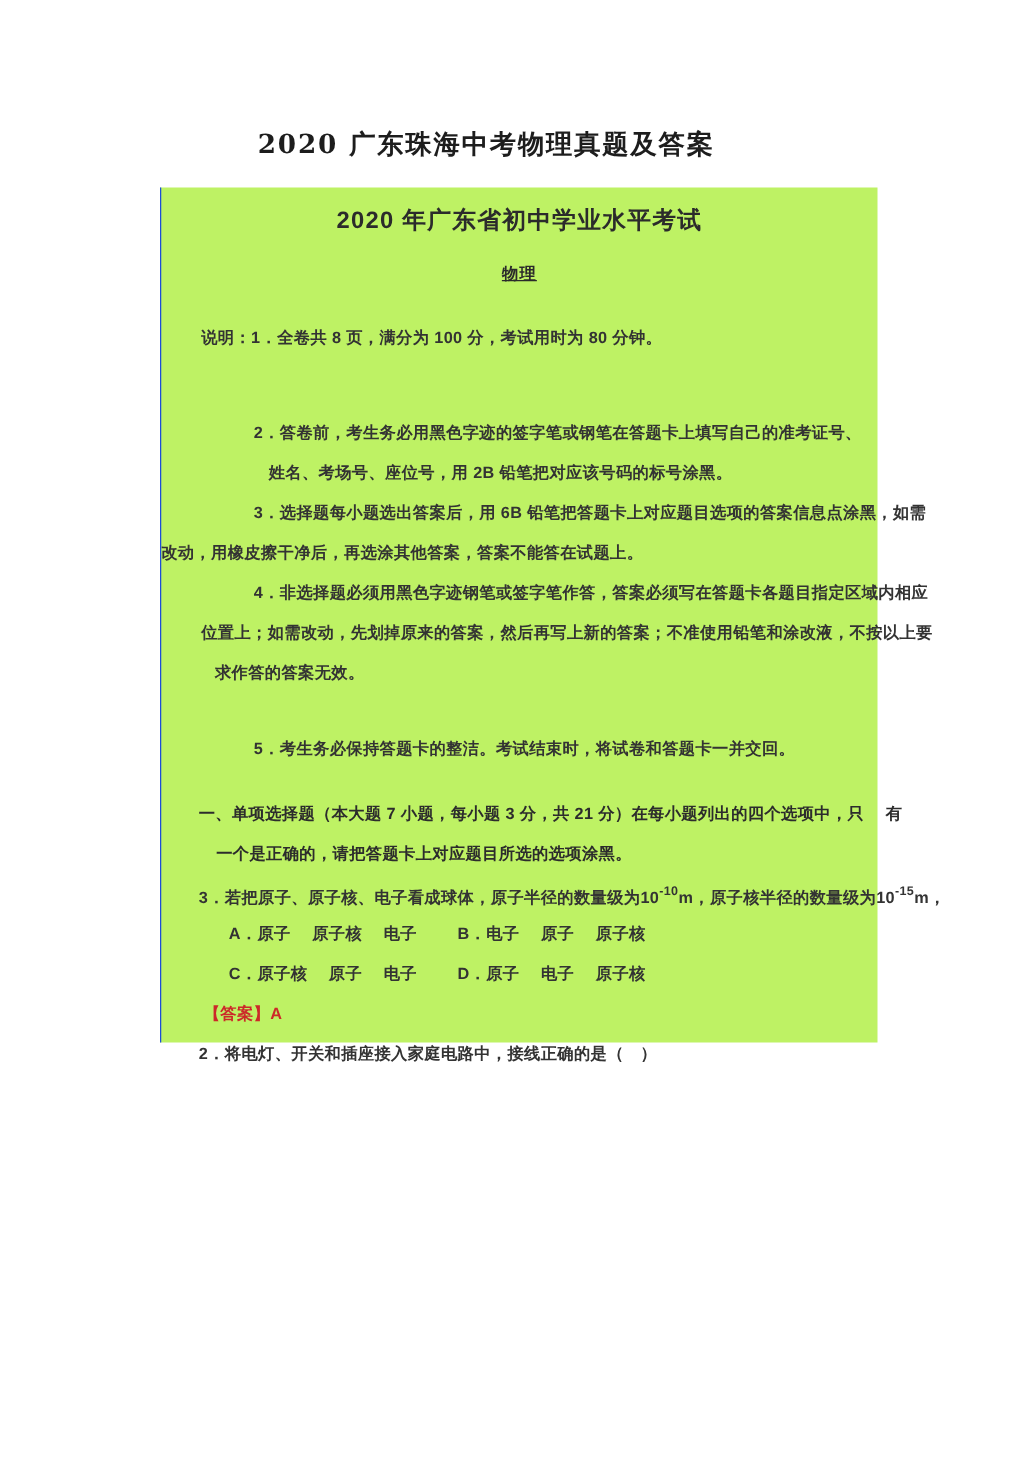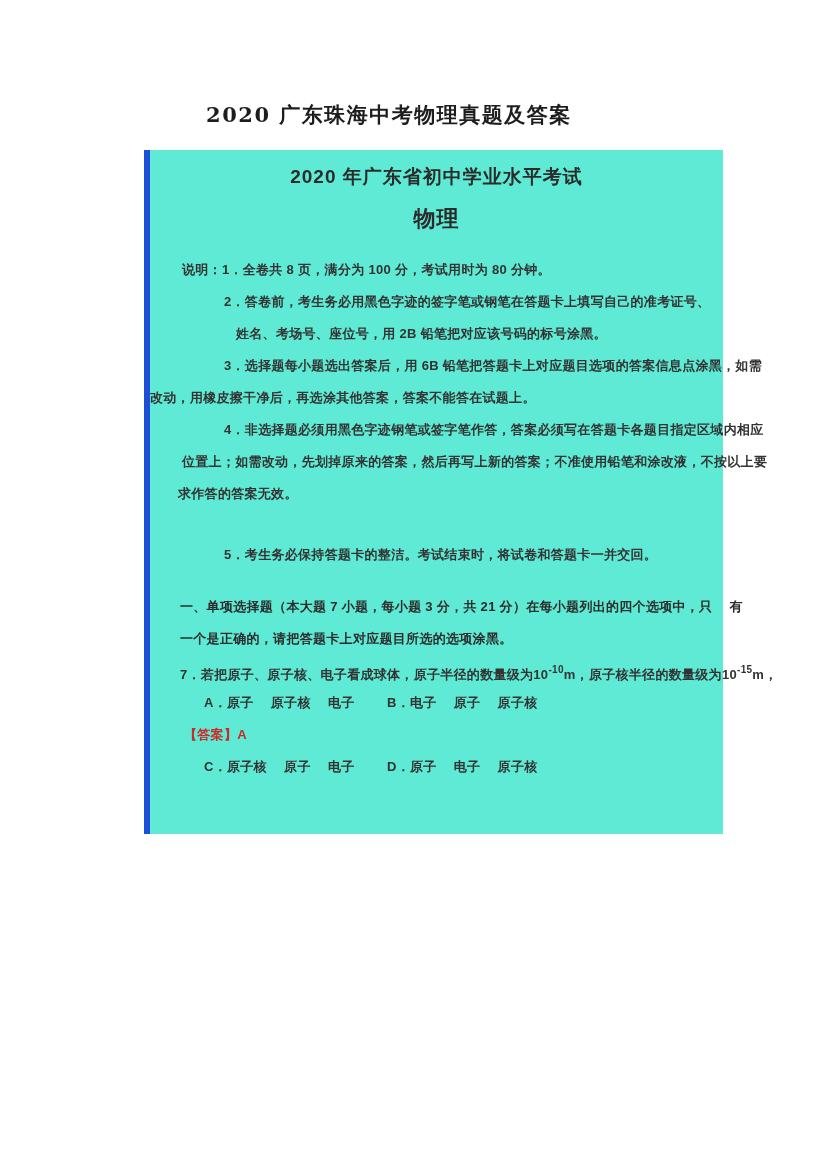--- a/index.html
+++ b/index.html
@@ -7,30 +7,30 @@
     width:827px;height:1170px;background:#ffffff;position:relative;
     font-family:"Liberation Sans","DejaVu Sans",sans-serif;
     overflow:hidden;
   }
   .page-title{
     position:absolute;top:101px;left:0;width:778px;text-align:center;
     font-family:"DejaVu Serif","Liberation Serif",serif;
     font-size:21px;font-weight:700;color:#1d1d1d;letter-spacing:1.5px;
   }
   .scan{
-    position:absolute;left:144px;top:150px;width:573px;height:684px;
-    background:#5eead4;border-left:6px solid #1d4ed8;
+    position:absolute;left:128px;top:150px;width:573px;height:684px;
+    background:#bef264;border-left:1px solid #1d4ed8;
   }
   .scan-heading{
     margin-top:14px;text-align:center;
     font-size:19px;line-height:26px;font-weight:700;color:#2b2b2b;letter-spacing:1px;
   }
   .scan-subject{
     margin-top:16px;text-align:center;
-    font-size:22px;line-height:26px;font-weight:700;color:#2b2b2b;letter-spacing:1px;
+    font-size:13px;line-height:26px;font-weight:700;color:#2b2b2b;letter-spacing:1px;text-decoration:underline;
   }
   .lines{margin-top:22px;}
   .line{
     height:32px;line-height:32px;font-size:13px;font-weight:600;
     color:#333333;white-space:nowrap;letter-spacing:0.3px;
   }
   .line.b{font-weight:700;color:#2c2c2c;}
   .line sup{font-size:10px;position:relative;top:-1px;font-weight:600;}
   .colL{display:inline-block;width:183px;}
   .gap{width:100%;}
@@ -38,29 +38,30 @@
 </head>
 <body>
 
 <div class="page-title">2020 广东珠海中考物理真题及答案</div>
 
 <div class="scan">
   <div class="scan-heading">2020 年广东省初中学业水平考试</div>
   <div class="scan-subject">物理</div>
   <div class="lines">
       <div class="line" style="margin-left: 32px;">说明：1．全卷共 8 页，满分为 100 分，考试用时为 80 分钟。</div>
-      <div class="line" style="margin-left: 74px;">2．答卷前，考生务必用黑色字迹的签字笔或钢笔在答题卡上填写自己的准考证号、</div>
+      <div class="line" style="margin-left: 74px; margin-top: 44px;">2．答卷前，考生务必用黑色字迹的签字笔或钢笔在答题卡上填写自己的准考证号、</div>
       <div class="line" style="margin-left: 86px;">姓名、考场号、座位号，用 2B 铅笔把对应该号码的标号涂黑。</div>
       <div class="line" style="margin-left: 74px;">3．选择题每小题选出答案后，用 6B 铅笔把答题卡上对应题目选项的答案信息点涂黑，如需</div>
       <div class="line" style="">改动，用橡皮擦干净后，再选涂其他答案，答案不能答在试题上。</div>
       <div class="line" style="margin-left: 74px; text-align: right;">4．非选择题必须用黑色字迹钢笔或签字笔作答，答案必须写在答题卡各题目指定区域内相应</div>
       <div class="line" style="margin-left: 32px;">位置上；如需改动，先划掉原来的答案，然后再写上新的答案；不准使用铅笔和涂改液，不按以上要</div>
-      <div class="line" style="margin-left: 28px;">求作答的答案无效。</div>
+      <div class="line" style="margin-left: 43px;">求作答的答案无效。</div>
       <div class="line" style="margin-left: 74px; margin-top: 29px;">5．考生务必保持答题卡的整洁。考试结束时，将试卷和答题卡一并交回。</div>
       <div class="gap" style="height: 20px;"></div>
       <div class="line b" style="margin-left: 30px;">一、单项选择题（本大题 7 小题，每小题 3 分，共 21 分）在每小题列出的四个选项中，只　 有</div>
-      <div class="line b" style="margin-left: 30px; font-family: Liberation Serif, serif;">一个是正确的，请把答题卡上对应题目所选的选项涂黑。</div>
-      <div class="line" style="margin-left: 30px;"><span>7．若把原子、原子核、电子看成球体，原子半径的数量级为</span><span>10</span><sup>-10</sup><span>m，原子核半径的数量级为</span><span>10</span><sup>-15</sup><span>m，</span></div>
+      <div class="line b" style="margin-left: 44px; font-family: Liberation Serif, serif;">一个是正确的，请把答题卡上对应题目所选的选项涂黑。</div>
+      <div class="line" style="margin-left: 30px;"><span>3．若把原子、原子核、电子看成球体，原子半径的数量级为</span><span>10</span><sup>-10</sup><span>m，原子核半径的数量级为</span><span>10</span><sup>-15</sup><span>m，</span></div>
       <div class="line" style="margin-left: 54px;"><span class="colL">A．原子　 原子核　 电子</span><span>B．电子　 原子　 原子核</span></div>
+      <div class="line" style="margin-left: 54px;"><span class="colL">C．原子核　 原子　 电子</span><span>D．原子　 电子　 原子核</span></div>
       <div class="line b" style="margin-left: 34px; color: rgb(204, 41, 41);">【答案】A</div>
-      <div class="line" style="margin-left: 54px;"><span class="colL">C．原子核　 原子　 电子</span><span>D．原子　 电子　 原子核</span></div>
+      <div class="line" style="margin-left: 30px;">2．将电灯、开关和插座接入家庭电路中，接线正确的是（　）</div>
     </div>
 </div>
 
 </body></html>

